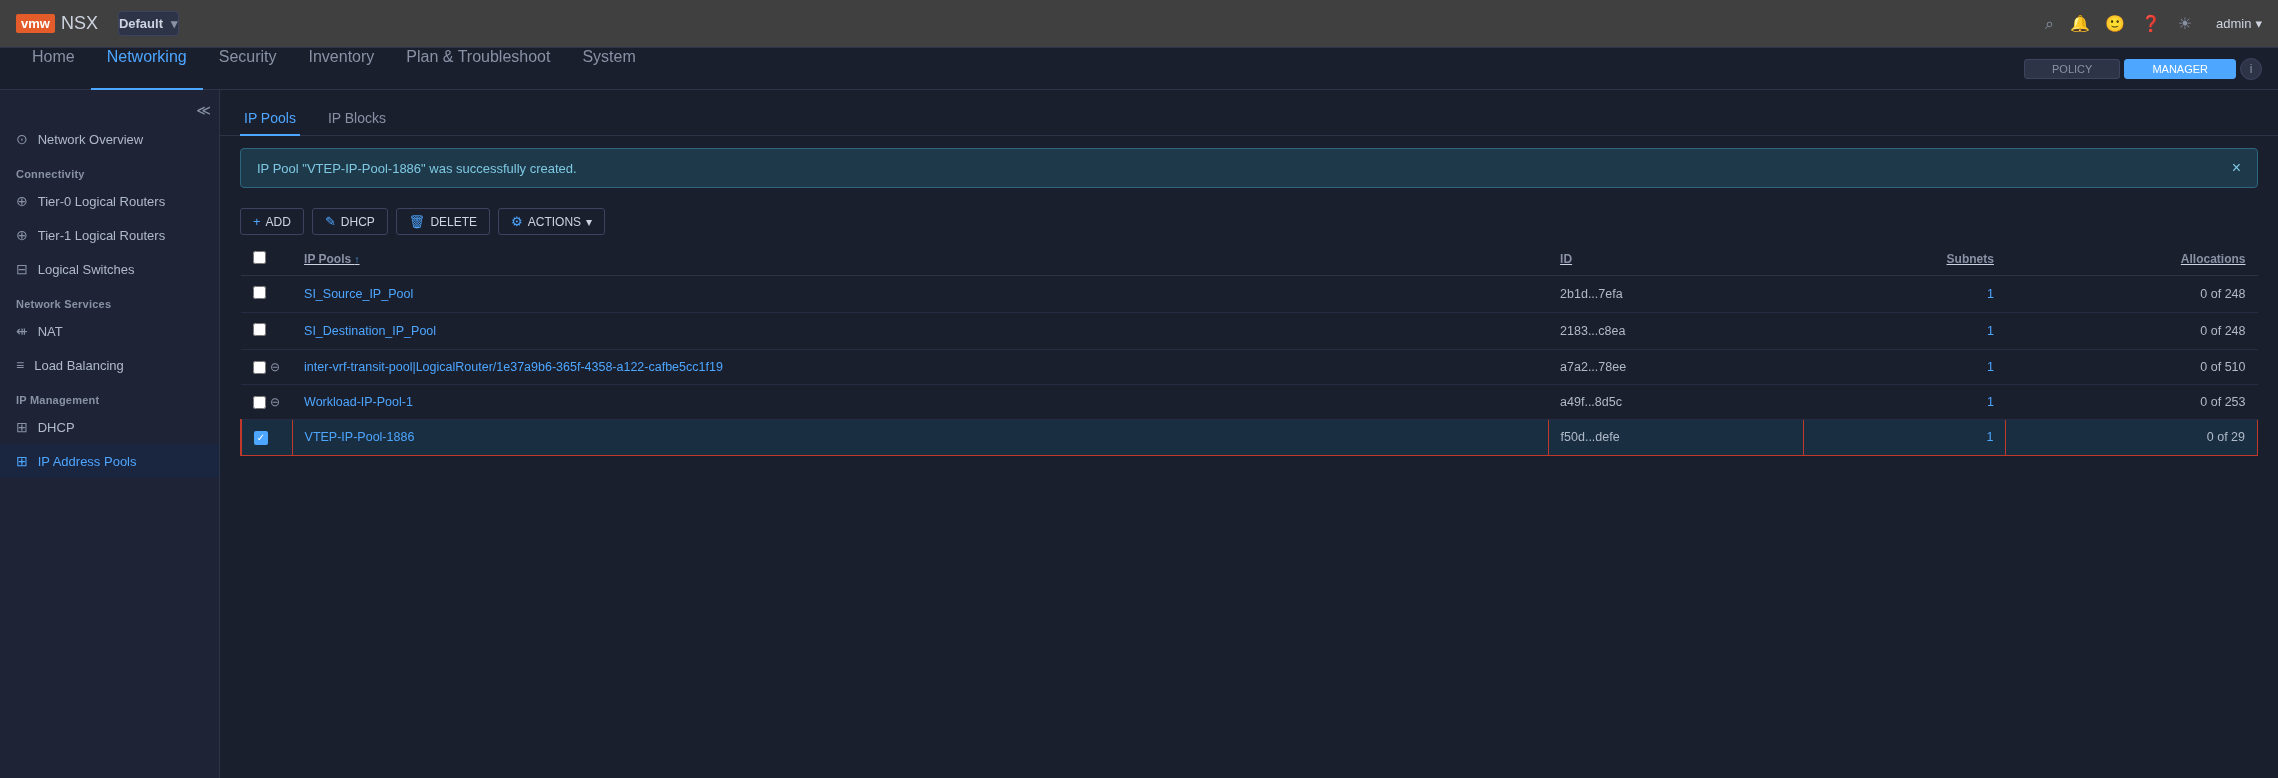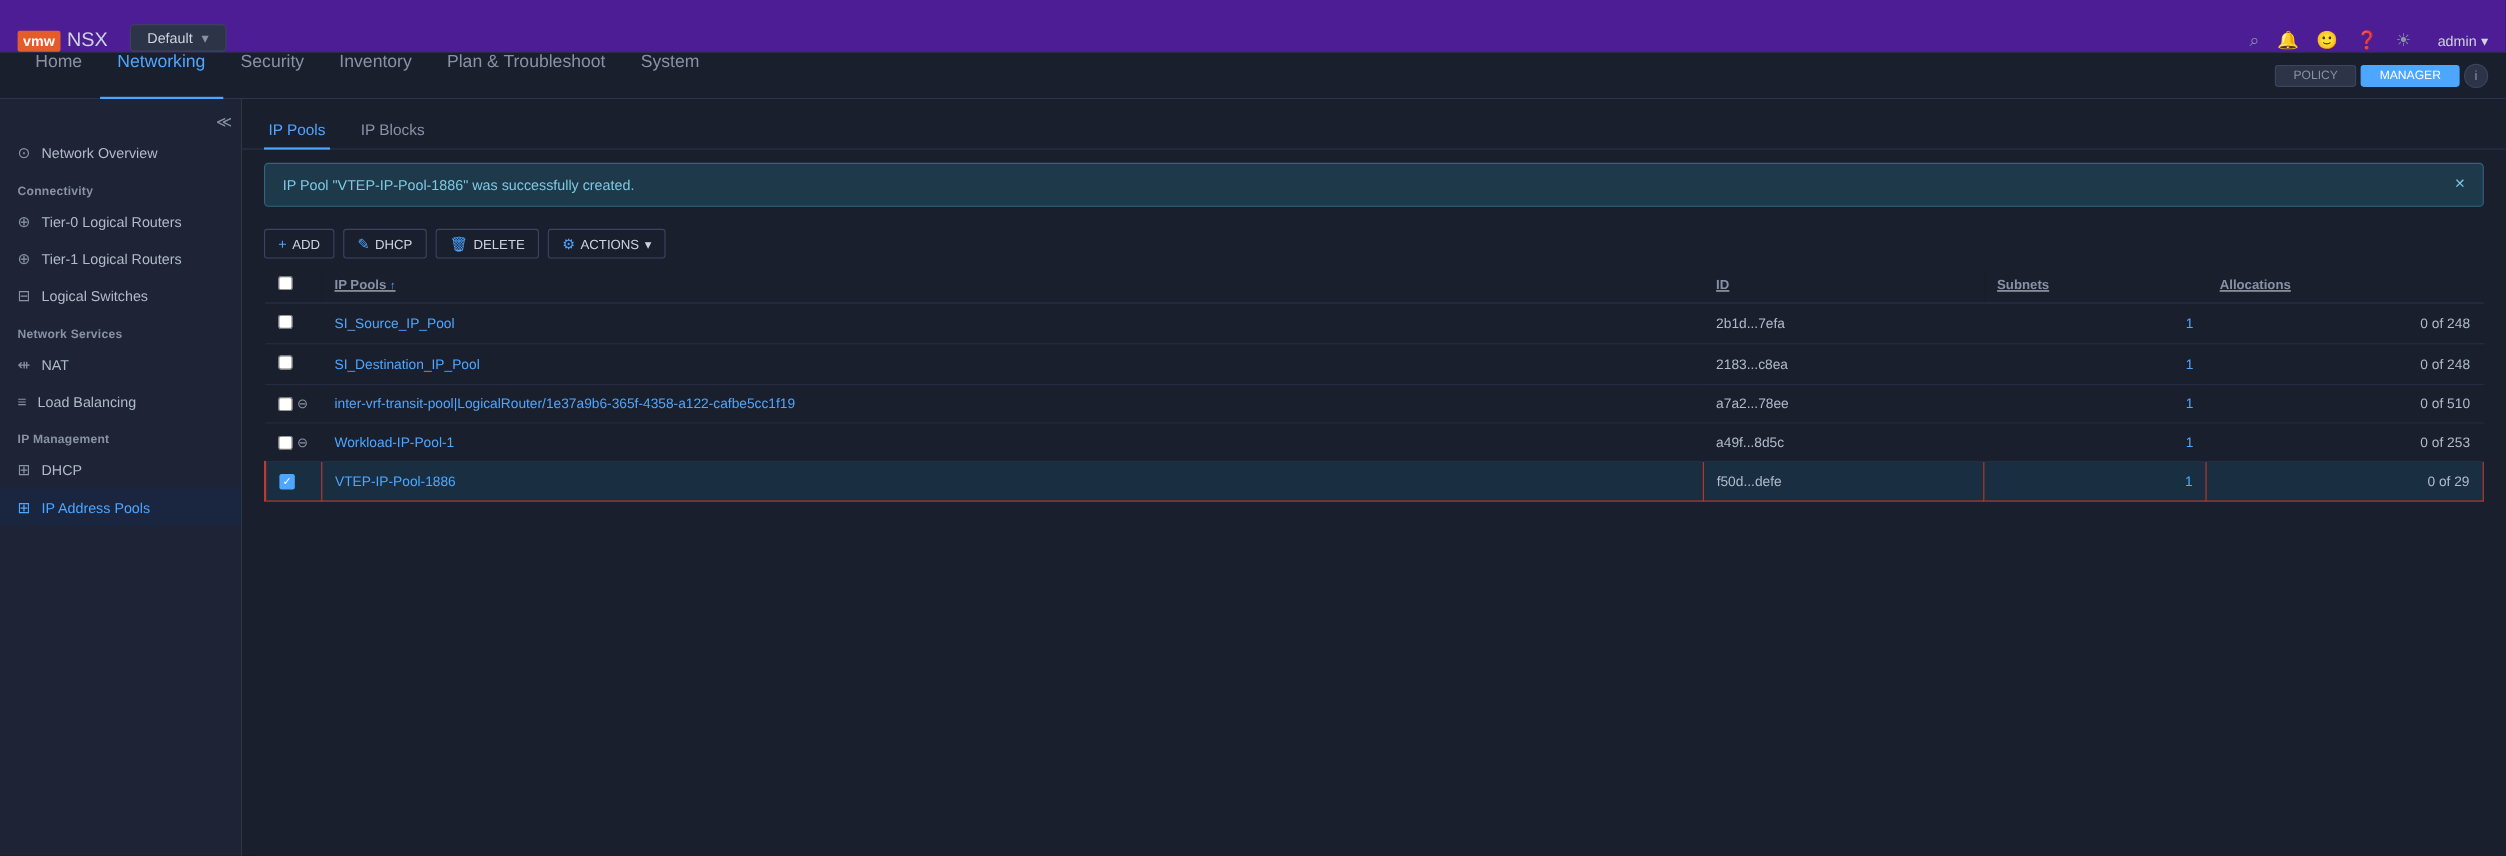--- a/index.html
+++ b/index.html
@@ -1,52 +1,53 @@
 <!DOCTYPE html>
 <html><head>
   <meta charset="utf-8">
   <style>
     * { box-sizing: border-box; margin: 0; padding: 0; }
     body { font-family: 'Segoe UI', Arial, sans-serif; background: #1a1f2e; color: #cdd4e0; font-size: 13px; overflow: hidden; }
 
     
     .topbar {
-      display: flex; align-items: flex-end; background: #4c1d95; height: 48px;
+      display: flex; align-items: center; background: #404040; height: 48px;
       padding: 0 16px; border-bottom: 1px solid #2d3448;
     }
     .vmware-logo {
       color: #e55c2b; font-weight: bold; font-size: 13px; margin-right: 6px;
       background: #e55c2b; color: white; padding: 2px 5px; border-radius: 2px;
     }
     .product-name { color: #cdd4e0; font-size: 18px; font-weight: 300; margin-right: 20px; }
     .instance-selector {
       display: flex; align-items: center; background: #2d3448; border-radius: 4px;
-      padding: 4px 15px; cursor: pointer; color: #cdd4e0; font-size: 13px;
+      padding: 4px 0; cursor: pointer; color: #cdd4e0; font-size: 13px;
       border: 1px solid #3d4460;
+      font-weight: bold;
     }
     .instance-selector .chevron { margin-left: 8px; color: #8892a4; }
     .topbar-spacer { flex: 1; }
     .topbar-icons { display: flex; align-items: center; gap: 16px; }
     .topbar-icon { color: #8892a4; cursor: pointer; font-size: 16px; }
     .topbar-user { color: #cdd4e0; font-size: 13px; cursor: pointer; margin-left: 8px; display: flex; align-items: center; gap: 4px; }
 
     
     .navbar {
       display: flex; align-items: center; background: #1a1f2e; height: 42px;
       padding: 0 16px; border-bottom: 1px solid #2d3448;
     }
     .nav-item {
       padding: 0 16px; height: 42px; display: flex; align-items: flex-start;
       cursor: pointer; color: #8892a4; font-size: 16px; border-bottom: 2px solid transparent;
       position: relative;
     }
     .nav-item.active { color: #4da6ff; border-bottom: 2px solid #4da6ff; }
     .nav-right { margin-left: auto; display: flex; align-items: center; gap: 4px; }
     .policy-btn, .manager-btn, .info-btn {
-      padding: 3px 16px; border-radius: 3px; font-size: 11px; cursor: pointer; border: 1px solid #3d4460;
+      padding: 3px 27px; border-radius: 3px; font-size: 11px; cursor: pointer; border: 1px solid #3d4460;
     }
     .policy-btn { background: #2d3448; color: #8892a4; }
     .manager-btn { background: #4da6ff; color: white; border-color: #4da6ff; }
     .info-btn { background: #2d3448; color: #8892a4; border-radius: 50%; width: 22px; height: 22px; display: flex; align-items: center; justify-content: center; padding: 0; font-size: 12px; }
 
     
     .layout { display: flex; height: calc(100vh - 90px); }
 
     
     .sidebar {
@@ -94,21 +95,21 @@
     .toolbar-btn .btn-icon { font-size: 13px; color: #4da6ff; }
 
     
     .table-wrap { padding: 0 20px 20px; }
     table { width: 100%; border-collapse: collapse; }
     thead tr { border-bottom: 1px solid #2d3448; text-decoration: underline; }
     th {
       text-align: left; padding: 8px 12px; color: #8892a4; font-size: 12px;
       font-weight: 600; background: #1a1f2e; white-space: nowrap;
     }
-    th.right { text-align: left; }
+    th.right { text-align: right; }
     td { padding: 10px 12px; color: #b0bac8; font-size: 12.5px; border-bottom: 1px solid #252d42; }
     td.right { text-align: right; }
     tr.selected td { background: #1a2e42; border: 1px solid #c0392b; }
     tr.selected td:first-child { border-left: 2px solid #c0392b; }
     .check-col { width: 32px; }
     .sort-icon { color: #4da6ff; font-size: 10px; }
     .link-text { color: #4da6ff; cursor: pointer; }
     .alloc-count { color: #4da6ff; }
     .alloc-normal { color: #b0bac8; }
     input[type="checkbox"] { accent-color: #4da6ff; width: 13px; height: 13px; }

